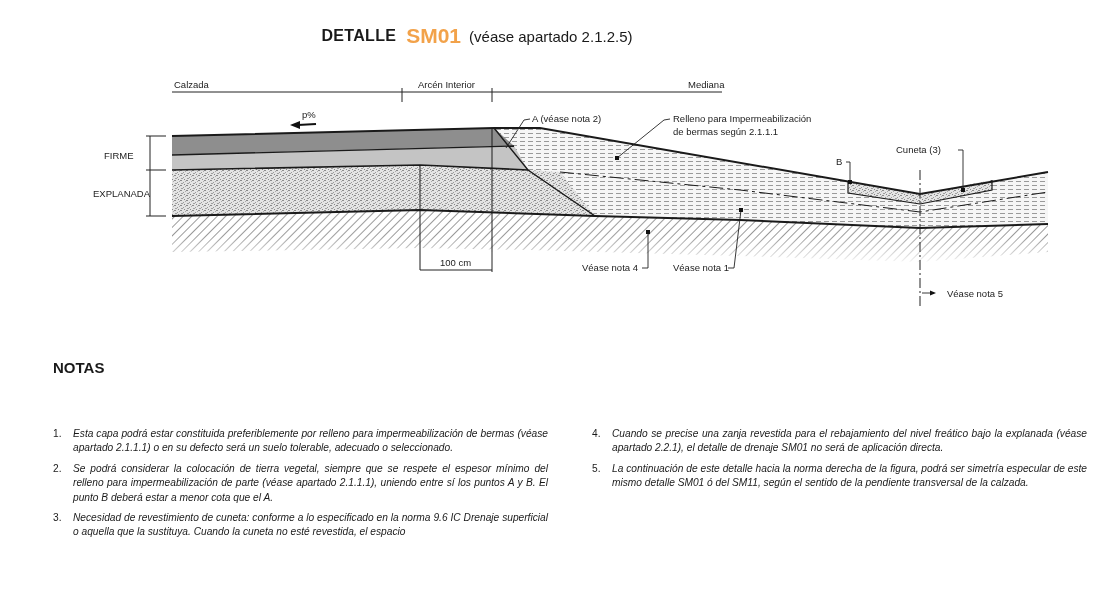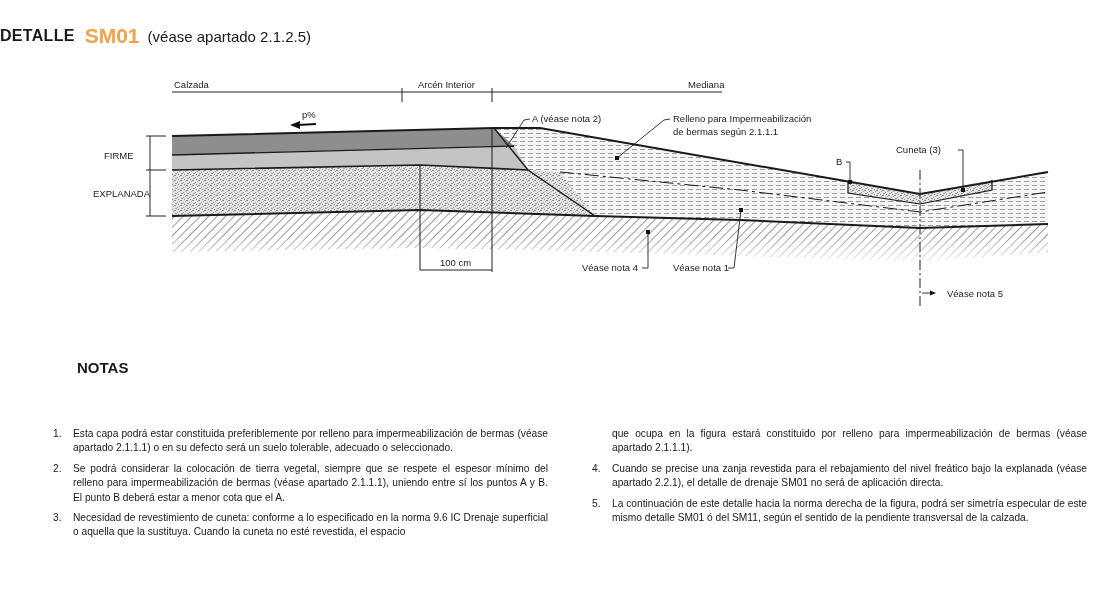--- a/index.html
+++ b/index.html
@@ -1,31 +1,31 @@
 <!DOCTYPE html>
 <html><head>
 <meta charset="utf-8">
 <style>
   html, body { margin: 0; padding: 0; background: #ffffff; }
   body { width: 1115px; height: 610px; position: relative; overflow: hidden;
          font-family: "Liberation Sans", sans-serif; color: #1a1a1a; }
-  .title { position: absolute; top: 24px; left: 0; width: 954px; 
+  .title { position: absolute; top: 24px; left: 0; width: 954px; text-align: center;
            white-space: nowrap; }
   .title .t1 { font-weight: bold; font-size: 16px; letter-spacing: 0.3px; vertical-align: middle; }
   .title .t2 { font-weight: bold; font-size: 21px; color: #f2a24a; margin: 0 8px 0 10px; vertical-align: middle; }
   .title .t3 { font-size: 15px; vertical-align: middle; }
   svg.diagram { position: absolute; left: 0; top: 0; }
   svg text { font-family: "Liberation Sans", sans-serif; font-size: 9.5px; fill: #222; }
-  .notes-title { position: absolute; left: 53px; top: 359px; font-weight: bold; font-size: 15px; margin-left: 24px; }
+  .notes-title { position: absolute; left: 53px; top: 359px; font-weight: bold; font-size: 15px; }
   .col { position: absolute; top: 427px; width: 495px; font-size: 10.2px; line-height: 14.4px; color: #1a1a1a; }
   .col.left { left: 53px; }
   .col.right { left: 592px; }
   .note { display: flex; margin-bottom: 6px; text-align: justify; }
   .note .num { width: 20px; flex: 0 0 20px; }
-  .note .txt { flex: 1; }
+  .note .txt { flex: 1; font-style: italic; }
   .cont { padding-left: 20px; text-align: justify; margin-bottom: 6px; }
 </style>
 </head>
 <body>
 
 <div class="title">
   <span class="t1">DETALLE</span><span class="t2">SM01</span><span class="t3">(véase apartado 2.1.2.5)</span>
 </div>
 
 <svg class="diagram" width="1115" height="340" viewBox="0 0 1115 340">
@@ -137,30 +137,29 @@
 
 <div class="notes-title">NOTAS</div>
 
 <div class="col left">
   <div class="note">
     <span class="num">1.</span>
     <span class="txt">Esta capa podrá estar constituida preferiblemente por relleno para impermeabilización de bermas (véase apartado 2.1.1.1) o en su defecto será un suelo tolerable, adecuado o seleccionado.</span>
   </div>
   <div class="note">
     <span class="num">2.</span>
-    <span class="txt">Se podrá considerar la colocación de tierra vegetal, siempre que se respete el espesor mínimo del relleno para impermeabilización de bermas (véase apartado 2.1.1.1), uniendo entre sí los puntos A y B. El punto B deberá estar a menor cota que el A.</span>
+    <span class="txt">Se podrá considerar la colocación de tierra vegetal, siempre que se respete el espesor mínimo del relleno para impermeabilización de parte (véase apartado 2.1.1.1), uniendo entre sí los puntos A y B. El punto B deberá estar a menor cota que el A.</span>
   </div>
   <div class="note">
     <span class="num">3.</span>
     <span class="txt">Necesidad de revestimiento de cuneta: conforme a lo especificado en la norma 9.6 IC Drenaje superficial o aquella que la sustituya. Cuando la cuneta no esté revestida, el espacio</span>
   </div>
 </div>
 
 <div class="col right">
-  <div class="cont">que ocupa en la figura estará constituido por relleno para impermeabilización de bermas (véase apartado 2.1.1.1).</div>
   <div class="note">
     <span class="num">4.</span>
     <span class="txt">Cuando se precise una zanja revestida para el rebajamiento del nivel freático bajo la explanada (véase apartado 2.2.1), el detalle de drenaje SM01 no será de aplicación directa.</span>
   </div>
   <div class="note">
     <span class="num">5.</span>
     <span class="txt">La continuación de este detalle hacia la norma derecha de la figura, podrá ser simetría especular de este mismo detalle SM01 ó del SM11, según el sentido de la pendiente transversal de la calzada.</span>
   </div>
 </div>
 

